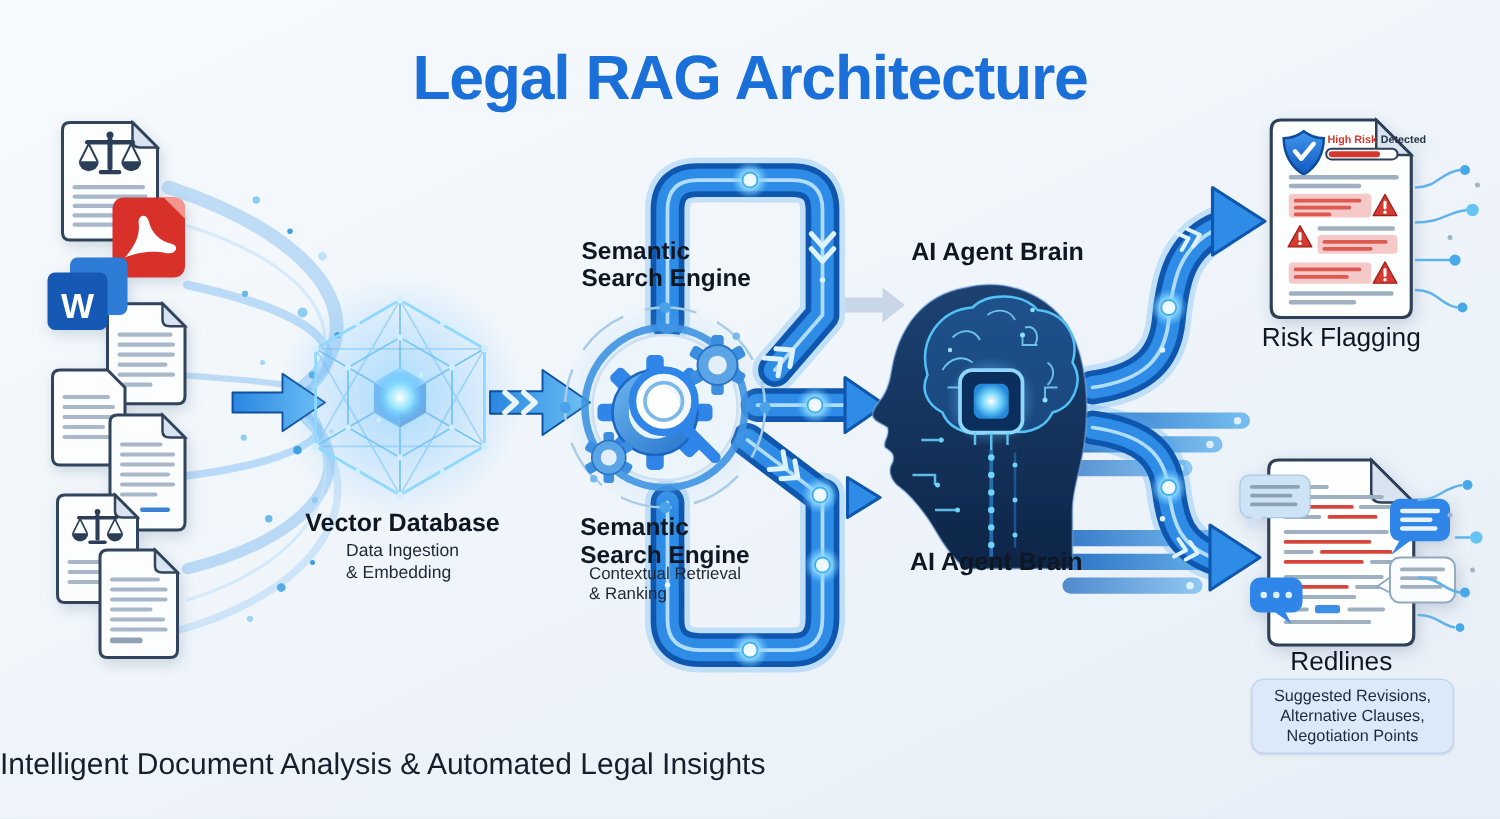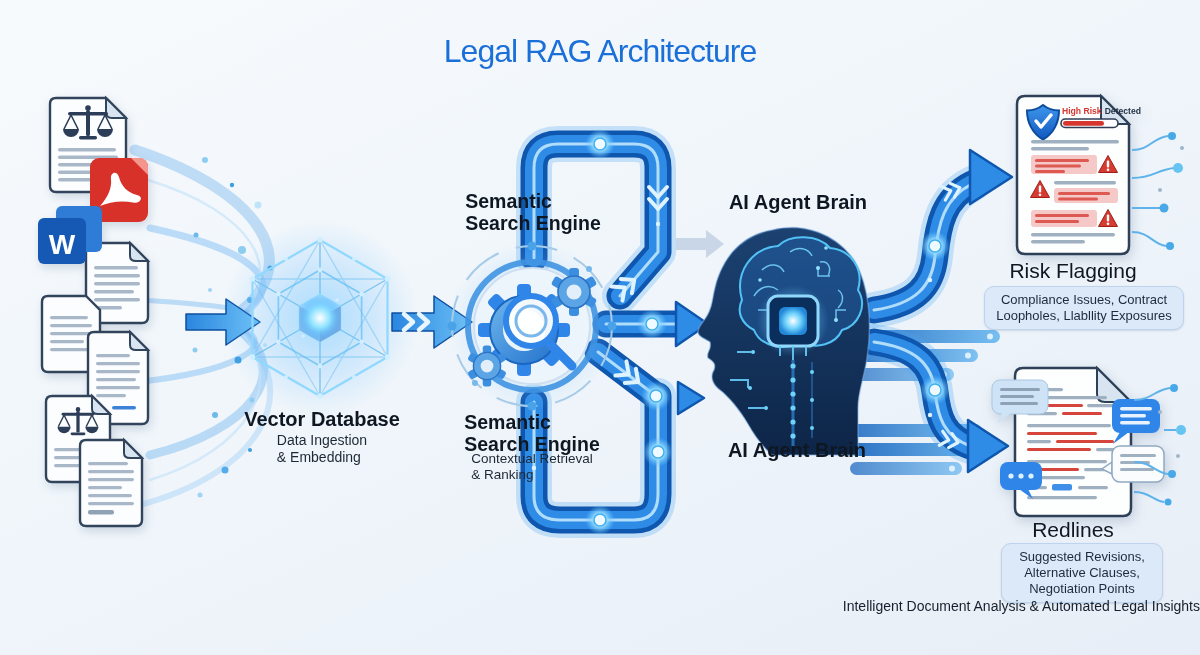--- a/index.html
+++ b/index.html
@@ -1,32 +1,32 @@
 <!DOCTYPE html>
 <html><head>
 <meta charset="utf-8">
 <style>
   html,body{margin:0;padding:0;background:#dfe7f0}
   .stage{position:relative;width:1200px;height:655px;overflow:hidden;
          background:linear-gradient(155deg,#f7fafd 0%,#eff5fa 50%,#e7eef7 100%);
          font-family:"Liberation Sans","DejaVu Sans",sans-serif;}
   .art{position:absolute;left:0;top:0}
   .title{position:absolute;left:0;right:0;top:33px;margin:0;text-align:center;
-         font-size:32px;font-weight:normal;letter-spacing:-1px;color:#1b6fd8}
+         font-size:50px;font-weight:bold;letter-spacing:-1px;color:#1b6fd8}
   .lbl{position:absolute;transform:translateX(-50%);color:#0f1722;white-space:nowrap}
   .nb{font-size:20px;font-weight:bold;line-height:21px}
   .nb19{font-size:19.5px;font-weight:bold;line-height:21.5px}
   .ns{font-size:14px;line-height:16.5px;color:#1e2835}
   .ns13{font-size:13.5px;line-height:15.5px;color:#1e2835}
   .out-lbl{font-size:21px;font-weight:normal}
   .badge{position:absolute;background:#dce9f8;border:1px solid #bed3ec;border-radius:10px;
          color:#1c2a3e;font-size:13px;line-height:16px;text-align:center;padding:5px 8px;
          box-shadow:0 1px 2px rgba(60,90,130,.18)}
   .badge span{display:block}
-  .caption{position:absolute;left:0;right:0;top:598px;text-align:right;font-size:14px;
+  .caption{position:absolute;left:0;right:0;top:598px;text-align:left;font-size:24px;
            font-weight:500;color:#161f2b}
 </style>
 </head>
 <body>
 
 <div class="stage">
 
 <svg class="art" width="1200" height="655" viewBox="0 0 1200 655">
   <defs>
     <linearGradient id="arrowGrad" x1="0" y1="0" x2="1" y2="0">
@@ -634,24 +634,20 @@
 </div>
 
 <div class="lbl" style="left:798px;top:192px">
   <div class="nb">AI Agent Brain</div>
 </div>
 <div class="lbl" style="left:797px;top:440px">
   <div class="nb">AI Agent Brain</div>
 </div>
 
 <div class="lbl out-lbl" style="left:1073px;top:259px">Risk Flagging</div>
-<div class="badge" style="left:984px;top:286px;width:182px">
-  <span>Compliance Issues, Contract</span>
-  <span>Loopholes, Llabllity Exposures</span>
-</div>
 
 <div class="lbl out-lbl" style="left:1073px;top:518px">Redlines</div>
 <div class="badge" style="left:1001px;top:543px;width:144px">
   <span>Suggested Revisions,</span>
   <span>Alternative Clauses,</span>
   <span>Negotiation Points</span>
 </div>
 
 <div class="caption">Intelligent Document Analysis &amp; Automated Legal Insights</div>
 

